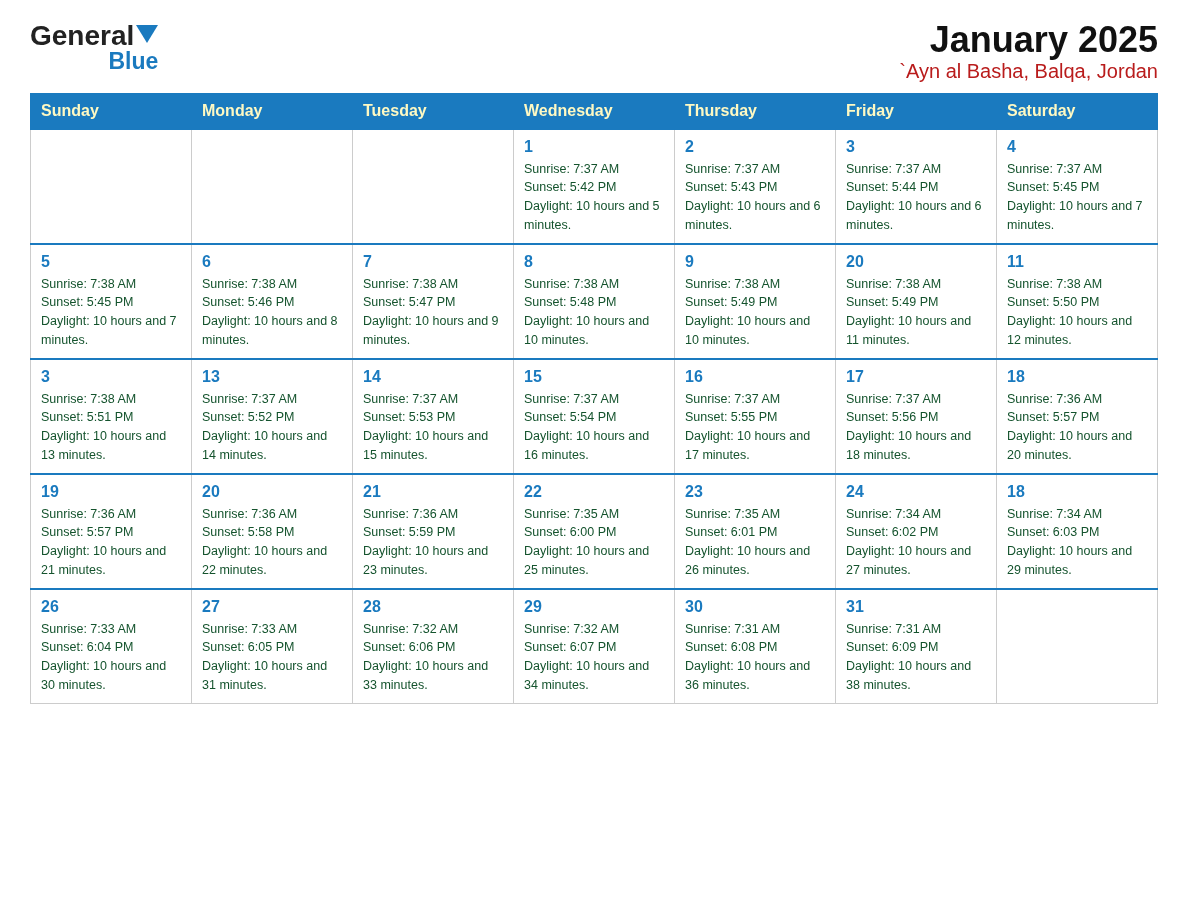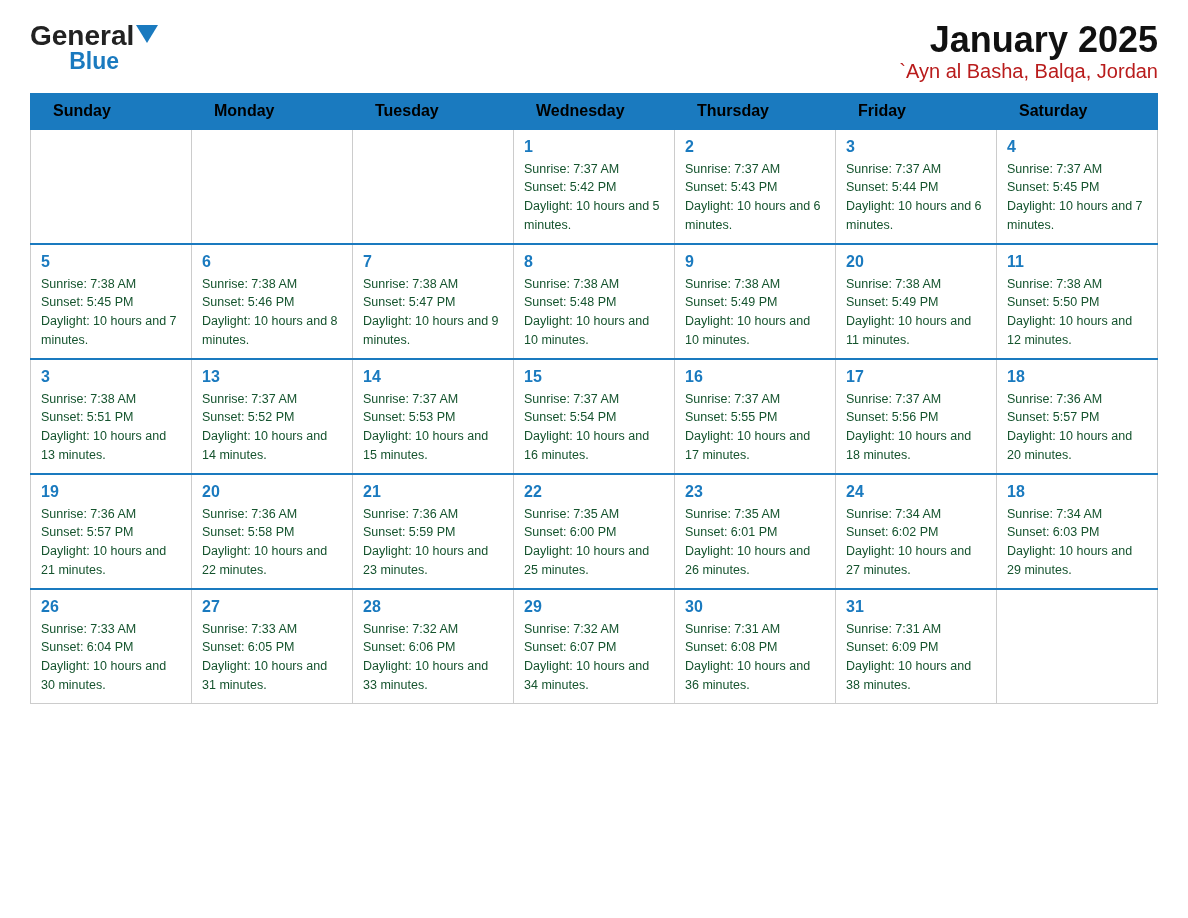--- a/index.html
+++ b/index.html
@@ -12,21 +12,21 @@
     }
     .header {
       display: flex;
       justify-content: space-between;
       align-items: flex-start;
       margin-bottom: 10px;
     }
     .logo {
       display: flex;
       flex-direction: column;
-      align-items: center;
+      align-items: flex-end;
     }
     .title-area {
       text-align: right;
     }
     .month-title {
       font-size: 36px;
       font-weight: bold;
       color: #111;
       line-height: 1.1;
       text-align: right;
@@ -35,24 +35,24 @@
       font-size: 20px;
       color: #b91c1c;
     }
     table {
       width: 100%;
       border-collapse: collapse;
       margin-top: 8px;
     }
     thead th {
       background-color: #1a7abf;
-      color: #000000;
+      color: #fef9c3;
       font-size: 16px;
       font-weight: bold;
-      padding: 8px 22px;
+      padding: 8px 10px;
       text-align: left;
       border: 1px solid #1a7abf;
     }
     tbody td {
       border: 1px solid #ccc;
       padding: 8px 10px;
       vertical-align: top;
       font-size: 13px;
       color: #222;
       width: 14.28%;

